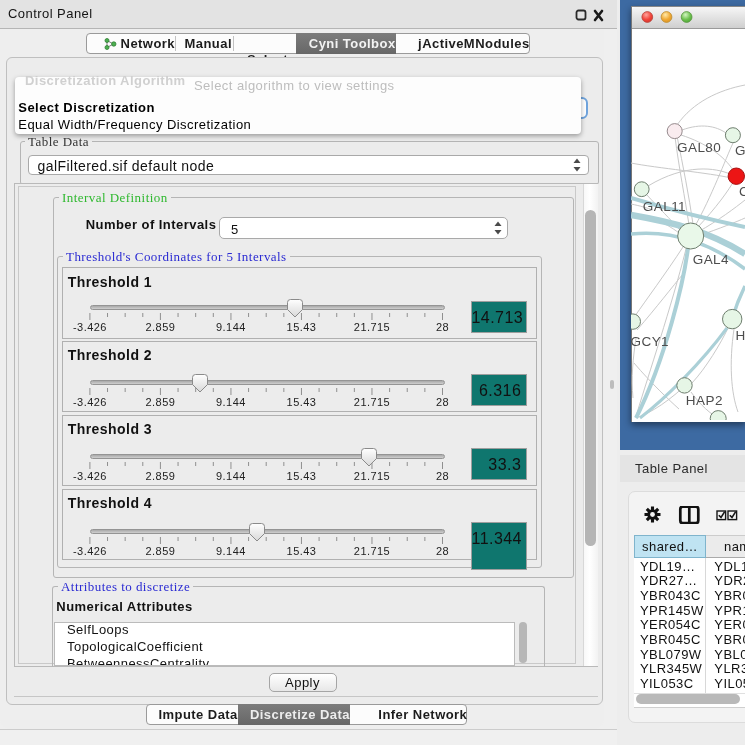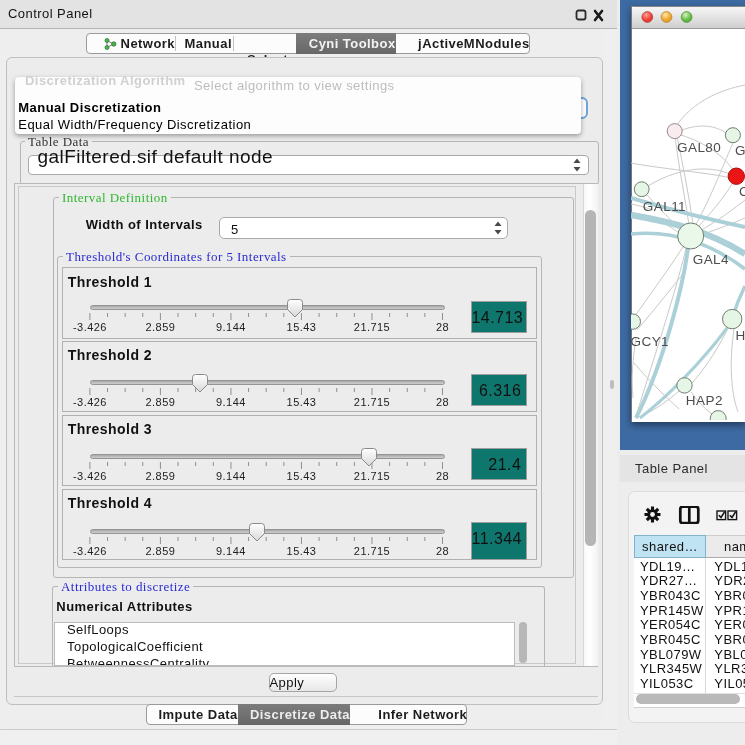--- a/index.html
+++ b/index.html
@@ -48,36 +48,36 @@
 <div class="tabseg" style="left:233px;top:33px;width:55px;margin-top:16px;">Select</div>
 <div class="abs" style="left:296.2px;top:33px;width:99.4px;height:21px;background:linear-gradient(#7c7c7c,#676767);"></div>
 <div class="tabseg" style="left:296.2px;top:33px;width:99.4px;color:#f3f3f3;">Cyni Toolbox</div>
 <div class="tabseg" style="left:395.6px;top:33px;width:134px;">jActiveMNodules</div>
 
 <div class="abs" style="left:6px;top:57px;width:597px;height:648px;background:#ececec;border:1px solid #bfbfbf;border-radius:6px;box-sizing:border-box;"></div>
 
 <div class="groupbox" style="left:20px;top:141px;width:577px;height:42px;"></div>
 <div class="grouptitle" style="left:25px;top:135px;color:#333;">Table Data</div>
 <div class="combo" style="left:27.5px;top:155px;width:561px;height:20px;box-sizing:border-box;"></div>
-<div class="abs" style="left:37.5px;top:146px;font-size:19px;color:#111;">galFiltered.sif default node</div>
+<div class="abs" style="left:37.5px;top:158px;font-size:14px;color:#111;">galFiltered.sif default node</div>
 <svg class="abs" style="left:571px;top:157px;" width="12" height="16" viewBox="0 0 12 16">
   <path d="M6 1.5 L9.5 6 L2.5 6 Z" fill="#4a4a4a"></path>
   <path d="M6 14.5 L9.5 10 L2.5 10 Z" fill="#4a4a4a"></path>
 </svg>
 
 <div class="abs" style="left:14px;top:183px;width:584px;height:484px;border:1px solid #b9b9b9;background:#ececec;box-sizing:border-box;"></div>
 <div class="abs" style="left:18px;top:186px;width:558px;height:478px;border:1px solid #c9c9c9;box-sizing:border-box;"></div>
 
 <div class="abs" style="left:583px;top:184px;width:14px;height:482px;background:linear-gradient(90deg,#f8f8f8,#ffffff 40%,#f2f2f2);border-left:1px solid #d8d8d8;"></div>
 <div class="abs" style="left:585px;top:210px;width:11px;height:336px;background:#b5b5b5;border-radius:6px;"></div>
 
 <div class="groupbox" style="left:53px;top:197px;width:519px;height:379px;"></div>
 <div class="grouptitle" style="left:59px;top:191px;color:#2eb82e;">Interval Definition</div>
 
-<div class="abs" style="left:85.7px;top:217px;font-size:13px;font-weight:bold;color:#111;">Width of Intervals</div>
+<div class="abs" style="left:85.7px;top:217px;font-size:13px;font-weight:bold;color:#111;">Number of Intervals</div>
 <div class="combo" style="left:218.9px;top:217px;width:289px;height:22px;box-sizing:border-box;border-radius:5px;"></div>
 <div class="abs" style="left:231px;top:221.5px;font-size:13px;color:#111;">5</div>
 <svg class="abs" style="left:492px;top:220px;" width="12" height="16" viewBox="0 0 12 16">
   <path d="M6 1.5 L9.5 6 L2.5 6 Z" fill="#4a4a4a"></path>
   <path d="M6 14.5 L9.5 10 L2.5 10 Z" fill="#4a4a4a"></path>
 </svg>
 
 <div class="groupbox" style="left:56.6px;top:256px;width:483px;height:310px;"></div>
 <div class="grouptitle" style="left:63px;top:250px;color:#2a2ad2;">Threshold's Coordinates for 5 Intervals</div>
 
@@ -205,21 +205,21 @@
 <div class="ticklbl" style="left:442.5px;top:470.0px;">28</div>
 <svg class="abs" style="left:360.5px;top:447.8px;" width="16" height="19" viewBox="0 0 16 19">
 <defs>
       <linearGradient id="thg2" x1="0" y1="0" x2="0" y2="1">
         <stop offset="0" stop-color="#ffffff"></stop>
         <stop offset="1" stop-color="#d8d8d8"></stop>
       </linearGradient>
     </defs>
 <path d="M3.5 0.5 h9 a3 3 0 0 1 3 3 v7 l-7.5 7.5 l-7.5 -7.5 v-7 a3 3 0 0 1 3 -3 z" fill="url(#thg2)" stroke="#8a8a8a" stroke-width="1"></path>
   </svg>
-<div class="vfield" style="left:470.5px;top:447.7px;width:56.3px;height:32.7px;box-sizing:border-box;line-height:32px;padding-right:4.5px;">21.4</div>
+<div class="vfield" style="left:470.5px;top:447.7px;width:56.3px;height:32.7px;box-sizing:border-box;line-height:32px;padding-right:4.5px;">33.3</div>
 <div class="thblock" style="left:62.4px;top:488.9px;width:472.3px;height:69.5px;"></div>
 <div class="thlabel" style="left:67.7px;top:495.4px;">Threshold 4</div>
 <div class="track" style="left:89.5px;top:528.9px;width:355.8px;"></div>
 <svg class="abs" style="left:62px;top:537.4px;" width="400" height="8" viewBox="0 0 400 8">
     <g stroke="#8f8f8f" stroke-width="1">
       <line x1="27.90" y1="0" x2="27.90" y2="7"></line>
       <line x1="45.53" y1="0" x2="45.53" y2="4"></line>
       <line x1="63.16" y1="0" x2="63.16" y2="4"></line>
       <line x1="80.79" y1="0" x2="80.79" y2="4"></line>
       <line x1="98.42" y1="0" x2="98.42" y2="7"></line>
@@ -249,49 +249,49 @@
 <div class="ticklbl" style="left:442.5px;top:545.4px;">28</div>
 <svg class="abs" style="left:249.0px;top:523.1999999999999px;" width="16" height="19" viewBox="0 0 16 19">
 <defs>
       <linearGradient id="thg3" x1="0" y1="0" x2="0" y2="1">
         <stop offset="0" stop-color="#ffffff"></stop>
         <stop offset="1" stop-color="#d8d8d8"></stop>
       </linearGradient>
     </defs>
 <path d="M3.5 0.5 h9 a3 3 0 0 1 3 3 v7 l-7.5 7.5 l-7.5 -7.5 v-7 a3 3 0 0 1 3 -3 z" fill="url(#thg3)" stroke="#8a8a8a" stroke-width="1"></path>
   </svg>
-<div class="vfield" style="left:470.5px;top:522.1px;width:56.3px;height:38px;box-sizing:border-box;line-height:32px;padding-right:4.5px;">11.344</div>
+<div class="vfield" style="left:470.5px;top:522.1px;width:56.3px;height:48px;box-sizing:border-box;line-height:32px;padding-right:4.5px;">11.344</div>
 
 <div class="groupbox" style="left:51.8px;top:586px;width:491px;height:80.4px;border-bottom:none;border-radius:3px 3px 0 0;"></div>
 <div class="grouptitle" style="left:58px;top:580px;color:#2a2ad2;">Attributes to discretize</div>
 <div class="abs" style="left:56.3px;top:599px;font-size:13px;font-weight:bold;color:#111;">Numerical Attributes</div>
 
 <div class="abs" style="left:54px;top:622px;width:461.3px;height:44.4px;background:#fff;border:1px solid #bbb;box-sizing:border-box;overflow:hidden;">
   <div style="font-size:13px;color:#111;margin:-1px 0 0 12px;line-height:16.9px;">SelfLoops<br>TopologicalCoefficient<br>BetweennessCentrality</div>
 </div>
 <div class="abs" style="left:518.8px;top:621.6px;width:8px;height:41.5px;background:#b7b7b7;border-radius:4px;"></div>
 
 <div class="abs" style="left:14px;top:667px;width:584px;height:29px;border-bottom:1px solid #c6c6c6;"></div>
-<div class="abs" style="left:268.5px;top:672.5px;width:68px;height:19px;background:linear-gradient(#ffffff,#e7e7e7);border:1px solid #a5a5a5;border-radius:5px;box-sizing:border-box;text-align:left;font-size:13px;color:#111;line-height:17px;">Apply</div>
+<div class="abs" style="left:268.5px;top:672.5px;width:68px;height:19px;background:linear-gradient(#ffffff,#e7e7e7);border:1px solid #a5a5a5;border-radius:5px;box-sizing:border-box;text-align:center;font-size:13px;color:#111;line-height:17px;">Apply</div>
 
 <div class="abs" style="left:145.5px;top:703.8px;width:321.8px;height:21px;background:#fcfcfc;border:1px solid #9a9a9a;border-radius:4px;box-sizing:border-box;"></div>
 <div class="tabseg" style="left:145.5px;top:703.8px;height:21px;width:92.3px;">Impute Data</div>
 <div class="abs" style="left:237.8px;top:703.8px;width:112.1px;height:21px;background:linear-gradient(#7c7c7c,#676767);"></div>
 <div class="tabseg" style="left:237.8px;top:703.8px;height:21px;width:112.1px;color:#ededed;">Discretize Data</div>
 <div class="tabseg" style="left:349.9px;top:703.8px;height:21px;width:117.4px;">Infer Network</div>
 
 <div class="abs" style="left:0;top:729px;width:617px;height:16px;background:#f0f0f0;border-top:1px solid #cccccc;"></div>
 
 <div class="abs" style="left:610px;top:380px;width:4px;height:9px;background:#bdbdbd;border-radius:2px;"></div>
 
 <div class="abs" style="left:573px;top:97px;width:15px;height:22px;background:#fff;border:2.5px solid #6fa3dc;border-radius:6px;box-sizing:border-box;"></div>
 <div class="abs" style="left:15px;top:76.5px;width:566px;height:57.5px;background:#fdfdfd;border-radius:4px;box-shadow:0 2px 5px rgba(0,0,0,0.35);"></div>
 <div class="abs" style="left:25px;top:73px;font-size:13px;font-weight:bold;color:#d0d0d0;">Discretization Algorithm</div>
 <div class="abs" style="left:194px;top:78px;font-size:13px;color:#bdbdbd;">Select algorithm to view settings</div>
-<div class="abs" style="left:18.3px;top:100px;font-size:13px;font-weight:bold;color:#000;">Manual Discretization</div>
+<div class="abs" style="left:18.3px;top:100px;font-size:13px;font-weight:bold;color:#000;">Select Discretization</div>
 <div class="abs" style="left:18.3px;top:116.5px;font-size:13px;color:#000;">Equal Width/Frequency Discretization</div>
 
 <div class="abs" style="left:617px;top:0;width:128px;height:745px;background:#ededed;"></div>
 
 <div class="abs" style="left:620px;top:0;width:125px;height:450px;background:#3d6aa2;"></div>
 
 <div class="abs" style="left:631px;top:6px;width:114px;height:415px;background:#fff;border-left:1px solid #777;border-top:1px solid #888;box-shadow:0 3px 7px rgba(0,0,0,0.45);">
   <div style="position:absolute;left:0;top:0;width:114px;height:21px;background:linear-gradient(#f6f6f6,#cfcfcf);border-bottom:1px solid #9a9a9a;border-radius:4px 0 0 0;"></div>
 </div>
 

